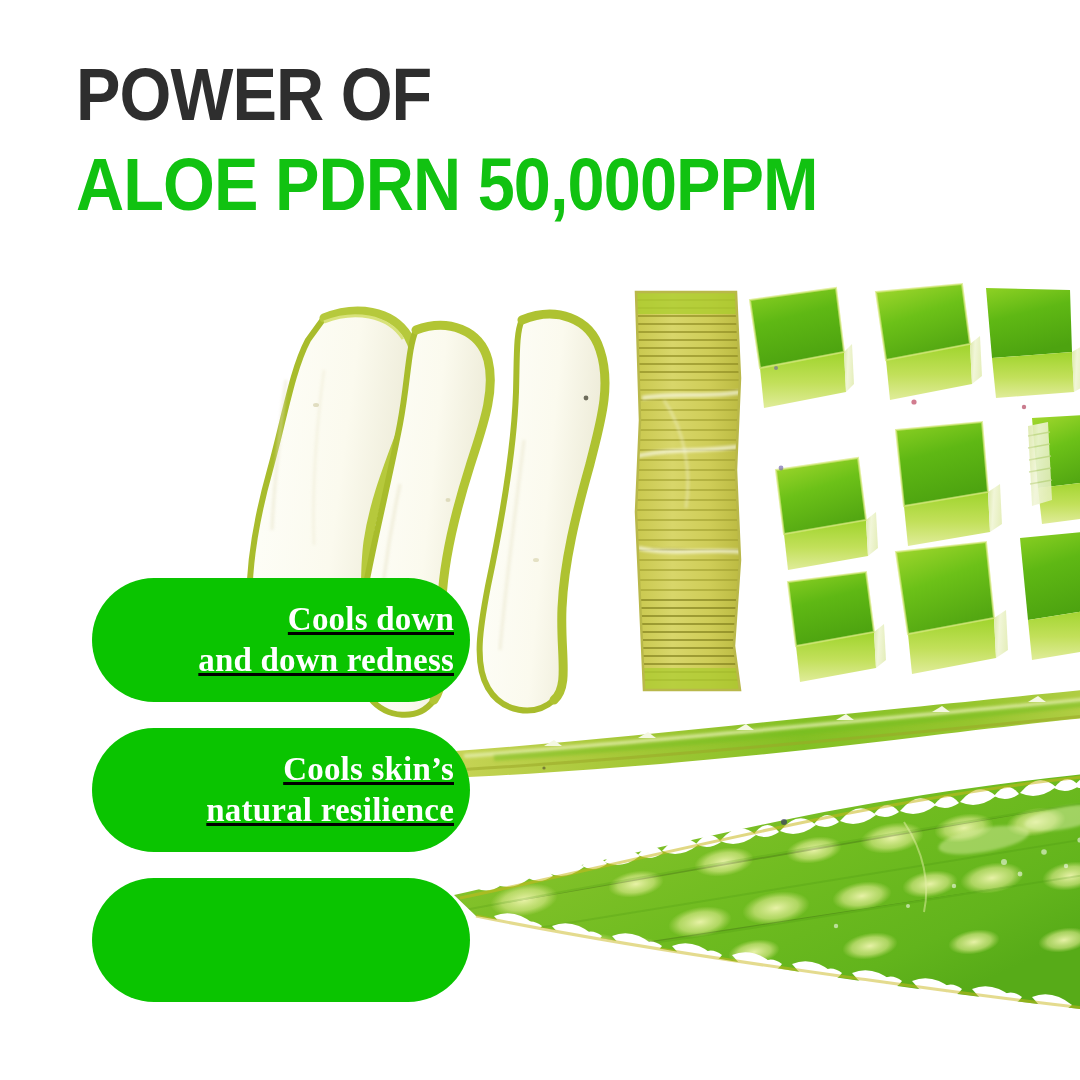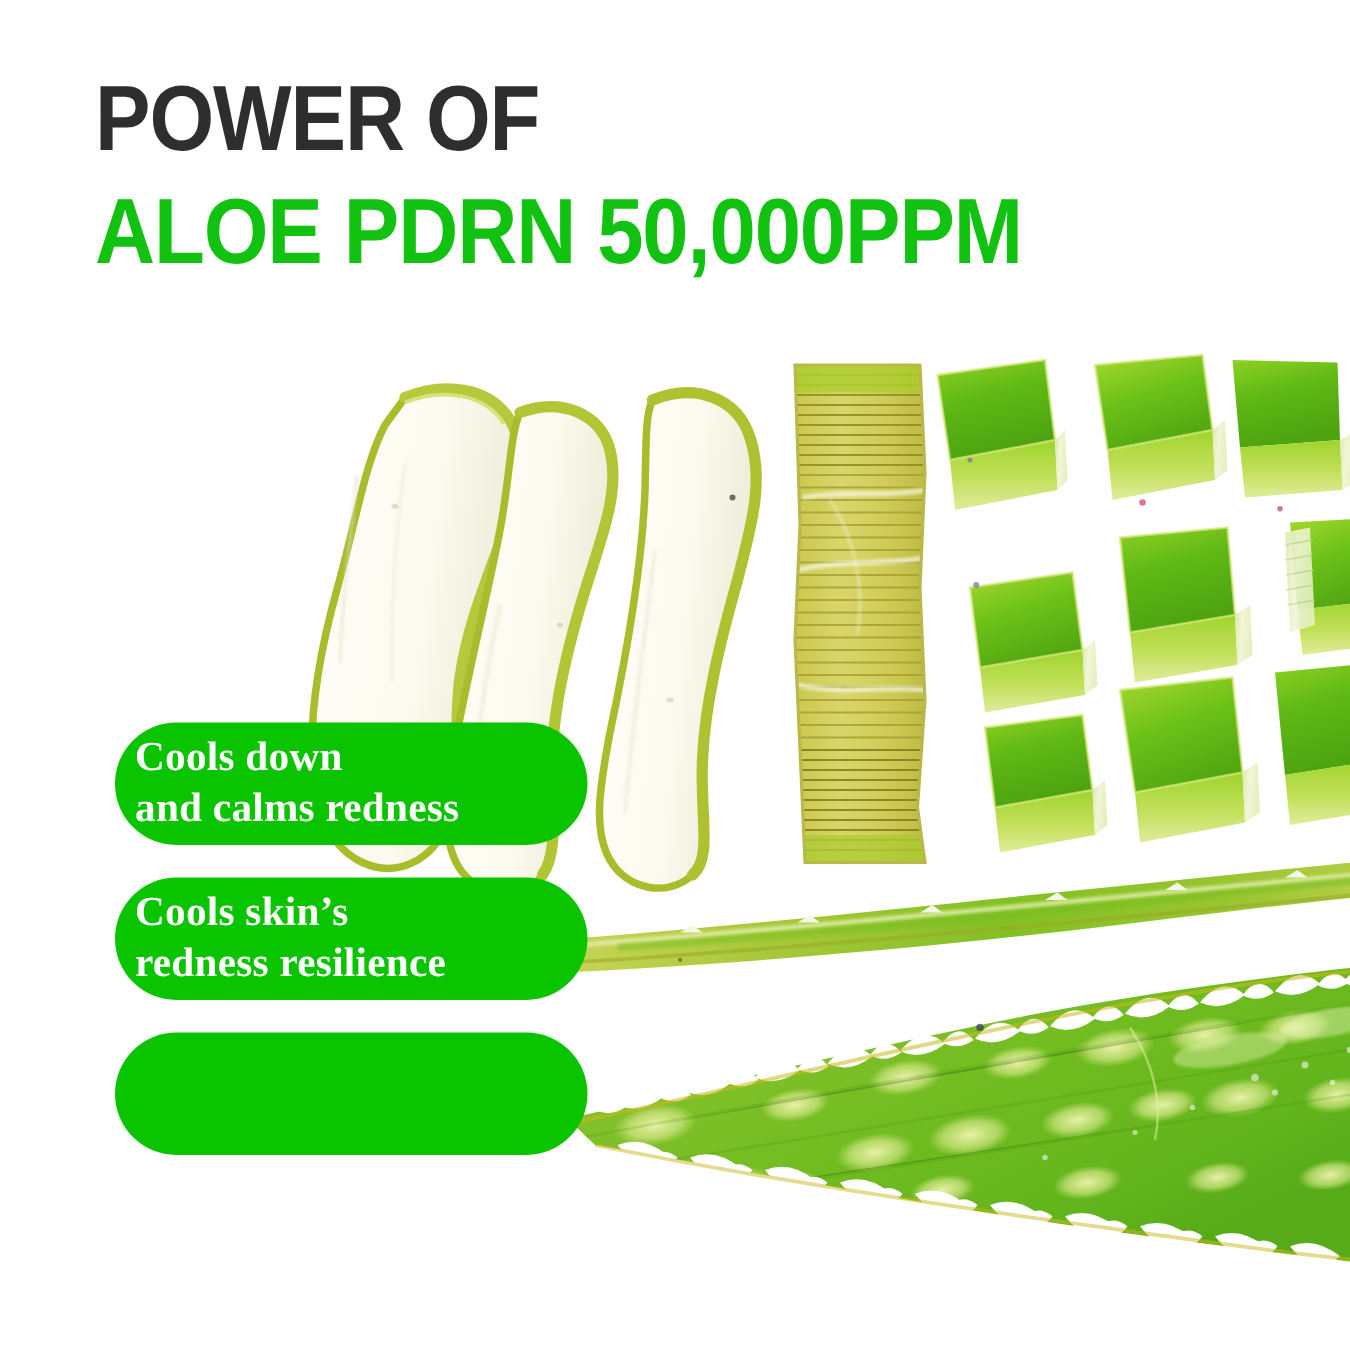--- a/index.html
+++ b/index.html
@@ -55,29 +55,30 @@
   .pills{
     position:absolute;
     left:68px; top:578px;
     z-index:60;
     display:flex;
     flex-direction:column;
     gap:26px;
   }
   .pill{
     width:378px;
-    height:98px;
+    height:124px;
     border-radius:62px;
     background:#0ac400;
     display:flex;
     flex-direction:column;
-    align-items:flex-start;
+    align-items:flex-end;
     justify-content:center;
     box-sizing:border-box;
     padding:0 16px;
+    text-decoration:underline;
   }
   .pill .pl{
     display:block;
     color:#ffffff;
     font-family:"Liberation Serif", serif;
     font-weight:700;
     font-size:33px;
     line-height:1.23;
     text-align:center;
     white-space:nowrap;
@@ -480,26 +481,26 @@
 
   <div class="headline">
     <span class="l1">POWER OF</span>
     <span class="l2">ALOE PDRN 50,000PPM</span>
   </div>
 
   <div class="pills">
 
     <div class="pill">
       <span class="pl">Cools down</span>
-      <span class="pl">and calms redness</span>
+      <span class="pl">and down redness</span>
     </div>
 
     <div class="pill">
       <span class="pl">Cools skin’s</span>
-      <span class="pl">redness resilience</span>
+      <span class="pl">natural resilience</span>
     </div>
 
     <div class="pill">
     </div>
 
   </div>
 
 </div>
 
 </body></html>

